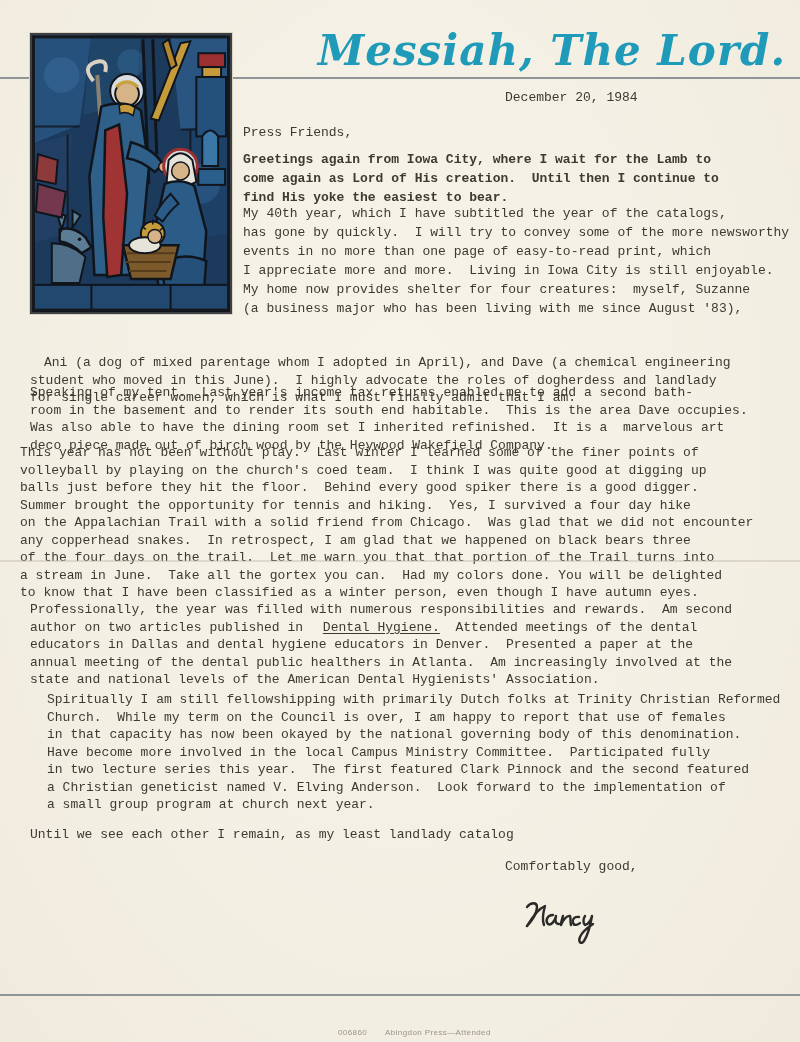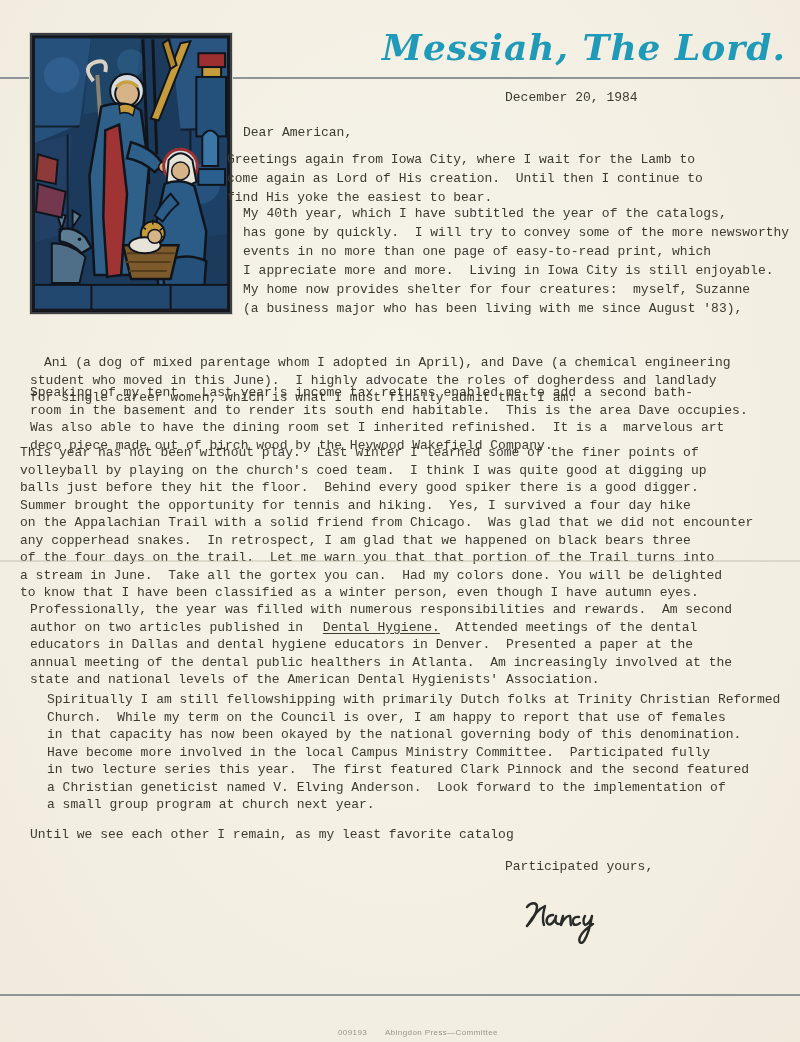--- a/index.html
+++ b/index.html
@@ -8,21 +8,21 @@
     position:relative;width:800px;height:1042px;overflow:hidden;
     background:radial-gradient(ellipse at 50% 40%, #f6f3e9 0%, #f3efe3 60%, #efeadc 100%);
     font-family:"Liberation Mono","DejaVu Sans Mono",monospace;
     color:#3d3a31;
   }
   .rule{position:absolute;left:0;width:800px;height:2px;background:#8f9496;}
   .crease{position:absolute;left:0;width:800px;height:2px;background:rgba(185,178,160,0.38);}
   .title{
     position:absolute;top:26px;right:14px;
     font-family:"DejaVu Serif","Liberation Serif",serif;
-    font-style:italic;font-weight:600;font-size:36px;letter-spacing:1px;
+    font-style:italic;font-weight:600;font-size:42px;letter-spacing:1px;
     color:#1f9ab8;white-space:nowrap;
   }
   .glass{
     position:absolute;left:30px;top:33px;width:202px;height:281px;
     background:#1c3a5c;border:2px solid #3c4044;box-sizing:border-box;
     box-shadow:0 0 0 1px #d9d4c4;
   }
   .glass svg{display:block;width:100%;height:100%;}
   .tw{position:absolute;font-size:13px;white-space:pre-wrap;margin:0;}
   .lh19{line-height:19px;}
@@ -116,22 +116,22 @@
       <ellipse cx="114" cy="212" rx="16" ry="8" fill="#e6e3d8" stroke="#10151c" stroke-width="2"></ellipse>
       <circle cx="124" cy="203" r="7" fill="#d7b488" stroke="#10151c" stroke-width="1.5"></circle>
 
       <rect y="252" width="200" height="27" fill="#23486f" stroke="#10151c" stroke-width="2"></rect>
       <path d="M60,252 v27 M140,252 v27" stroke="#10151c" stroke-width="2"></path>
       <rect x="1.5" y="1.5" width="197" height="276" fill="none" stroke="#15181d" stroke-width="3"></rect>
     </svg>
   </div>
 
   <p class="tw lh19" style="left:505px;top:88px;">December 20, 1984</p>
-  <p class="tw lh19" style="left:243px;top:123px;">Dear American,</p>
-  <p class="tw lh19" style="left:227px;top:150px;width:545px;">Greetings again from Iowa City, where I wait for the Lamb to
+  <p class="tw lh19" style="left:243px;top:123px;">Press Friends,</p>
+  <p class="tw lh19" style="left:243px;top:150px;width:545px;font-weight:bold;">Greetings again from Iowa City, where I wait for the Lamb to
 come again as Lord of His creation.  Until then I continue to
 find His yoke the easiest to bear.</p>
   <p class="tw lh19" style="left:243px;top:204px;width:552px;">My 40th year, which I have subtitled the year of the catalogs,
 has gone by quickly.  I will try to convey some of the more newsworthy
 events in no more than one page of easy-to-read print, which
 I appreciate more and more.  Living in Iowa City is still enjoyable.
 My home now provides shelter for four creatures:  myself, Suzanne
 (a business major who has been living with me since August '83),</p>
   <p class="tw lh17 indent" style="left:30px;top:314px;width:760px;margin-top:40px;">Ani (a dog of mixed parentage whom I adopted in April), and Dave (a chemical engineering
 student who moved in this June).  I highly advocate the roles of dogherdess and landlady
@@ -154,34 +154,34 @@
 educators in Dallas and dental hygiene educators in Denver.  Presented a paper at the
 annual meeting of the dental public healthers in Atlanta.  Am increasingly involved at the
 state and national levels of the American Dental Hygienists' Association.</span></p>
   <p class="tw lh17" style="left:47px;top:691px;width:765px;">Spiritually I am still fellowshipping with primarily Dutch folks at Trinity Christian Reformed
 Church.  While my term on the Council is over, I am happy to report that use of females
 in that capacity has now been okayed by the national governing body of this denomination.
 Have become more involved in the local Campus Ministry Committee.  Participated fully
 in two lecture series this year.  The first featured Clark Pinnock and the second featured
 a Christian geneticist named V. Elving Anderson.  Look forward to the implementation of
 a small group program at church next year.</p>
-  <p class="tw lh17" style="left:30px;top:826px;">Until we see each other I remain, as my least favorite catalog</p>
-  <p class="tw lh17" style="left:505px;top:858px;">Participated yours,</p>
+  <p class="tw lh17" style="left:30px;top:826px;">Until we see each other I remain, as my least landlady catalog</p>
+  <p class="tw lh17" style="left:505px;top:858px;">Comfortably good,</p>
 
   <svg class="sig" viewBox="0 0 120 60" aria-label="Nancy">
     <g fill="none" stroke="#2a2a28" stroke-width="2.4" stroke-linecap="round" stroke-linejoin="round">
       <path d="M12,14 C16,9 22,9 22,14 C22,20 17,28 12,33"></path>
       <path d="M12,33 C18,23 25,15 30,13 C28,20 27,27 29,32"></path>
       <path d="M38,22 C32,22 30,28 33,31 C36,33 40,28 41,23 C40,27 40,31 44,31"></path>
       <path d="M48,23 C47,26 46,29 46,32 C48,27 52,22 55,23 C56,25 55,29 56,32"></path>
       <path d="M64,24 C59,23 57,27 58,30 C59,33 63,32 65,30"></path>
       <path d="M70,23 C68,26 68,30 70,32 C73,32 76,27 77,23 C76,29 74,40 69,48 C66,52 63,49 65,44 C67,39 72,35 78,31"></path>
     </g>
   </svg>
 
   <div class="crease" style="top:560px;"></div>
 
   <div class="rule" style="top:994px;"></div>
   <div class="footer">
-    <span>009193</span><span>Abingdon Press—Committee</span>
+    <span>006860</span><span>Abingdon Press—Attended</span>
   </div>
 
 </div>
 
 </body></html>

